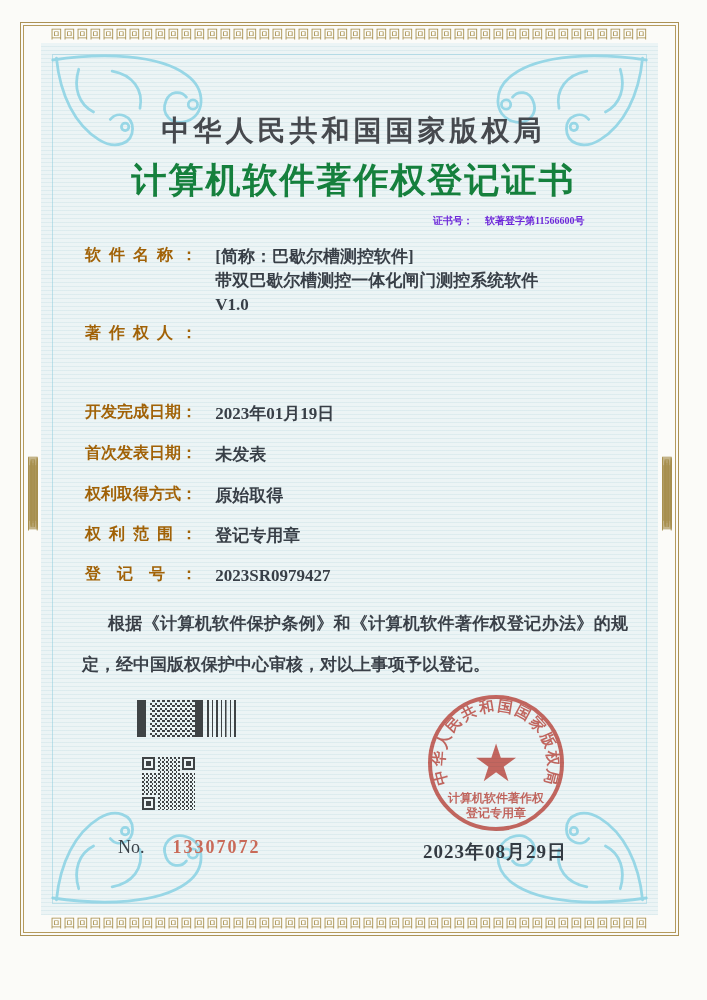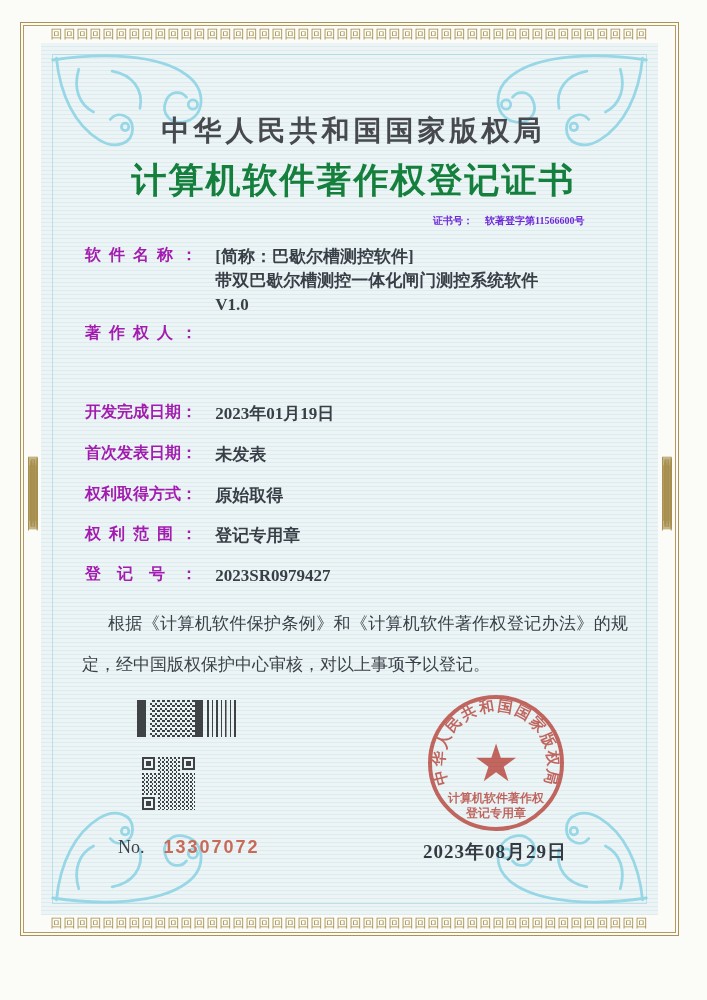--- a/index.html
+++ b/index.html
@@ -52,34 +52,34 @@
     left:0;top:157px;width:707px;text-align:center;
     font-size:35px;font-weight:700;letter-spacing:2px;color:#15803d;
   }
   .certno{
     left:433px;top:214px;font-size:10px;font-weight:700;color:#6d28d9;
   }
   .certno .gap{display:inline-block;width:12px;}
   .field{left:85px;color:#383f47;font-weight:700;font-size:17px;}
   .field .lbl{
     display:inline-block;width:112px;font-size:16px;vertical-align:top;
-    text-align:justify;text-align-last:justify;color:#a21caf;
+    text-align:justify;text-align-last:justify;color:#a16207;
   }
   .field .val{
     display:inline-block;margin-left:14px;vertical-align:top;max-width:420px;
   }
   .field .val div{line-height:24px;}
   .statement{
-    left:82px;top:603px;width:546px;font-size:17px;font-weight:400;
+    left:82px;top:603px;width:546px;font-size:17px;font-weight:700;
     line-height:41px;color:#3a4048;text-indent:26px;text-align:justify;
   }
   .serial{left:118px;top:837px;font-size:18px;color:#3a4148;}
   .serial .num{
-    color:#c96a58;letter-spacing:2px;margin-left:19px;font-weight:600;
-    font-family:Liberation Sans, sans-serif;
+    color:#c96a58;letter-spacing:2px;margin-left:28px;font-weight:600;
+    font-family:Liberation Serif, serif;
   }
   .issue-date{
     left:423px;top:839px;font-size:19px;font-weight:700;
     letter-spacing:1px;color:#333a42;
   }
   .barcode{left:137px;top:700px;}
   .qrcode{left:142px;top:757px;}
   .seal{left:426px;top:693px;mix-blend-mode:multiply;opacity:.9;}
   .seal text{font-family:"Liberation Serif","DejaVu Serif",serif;}
 </style>

